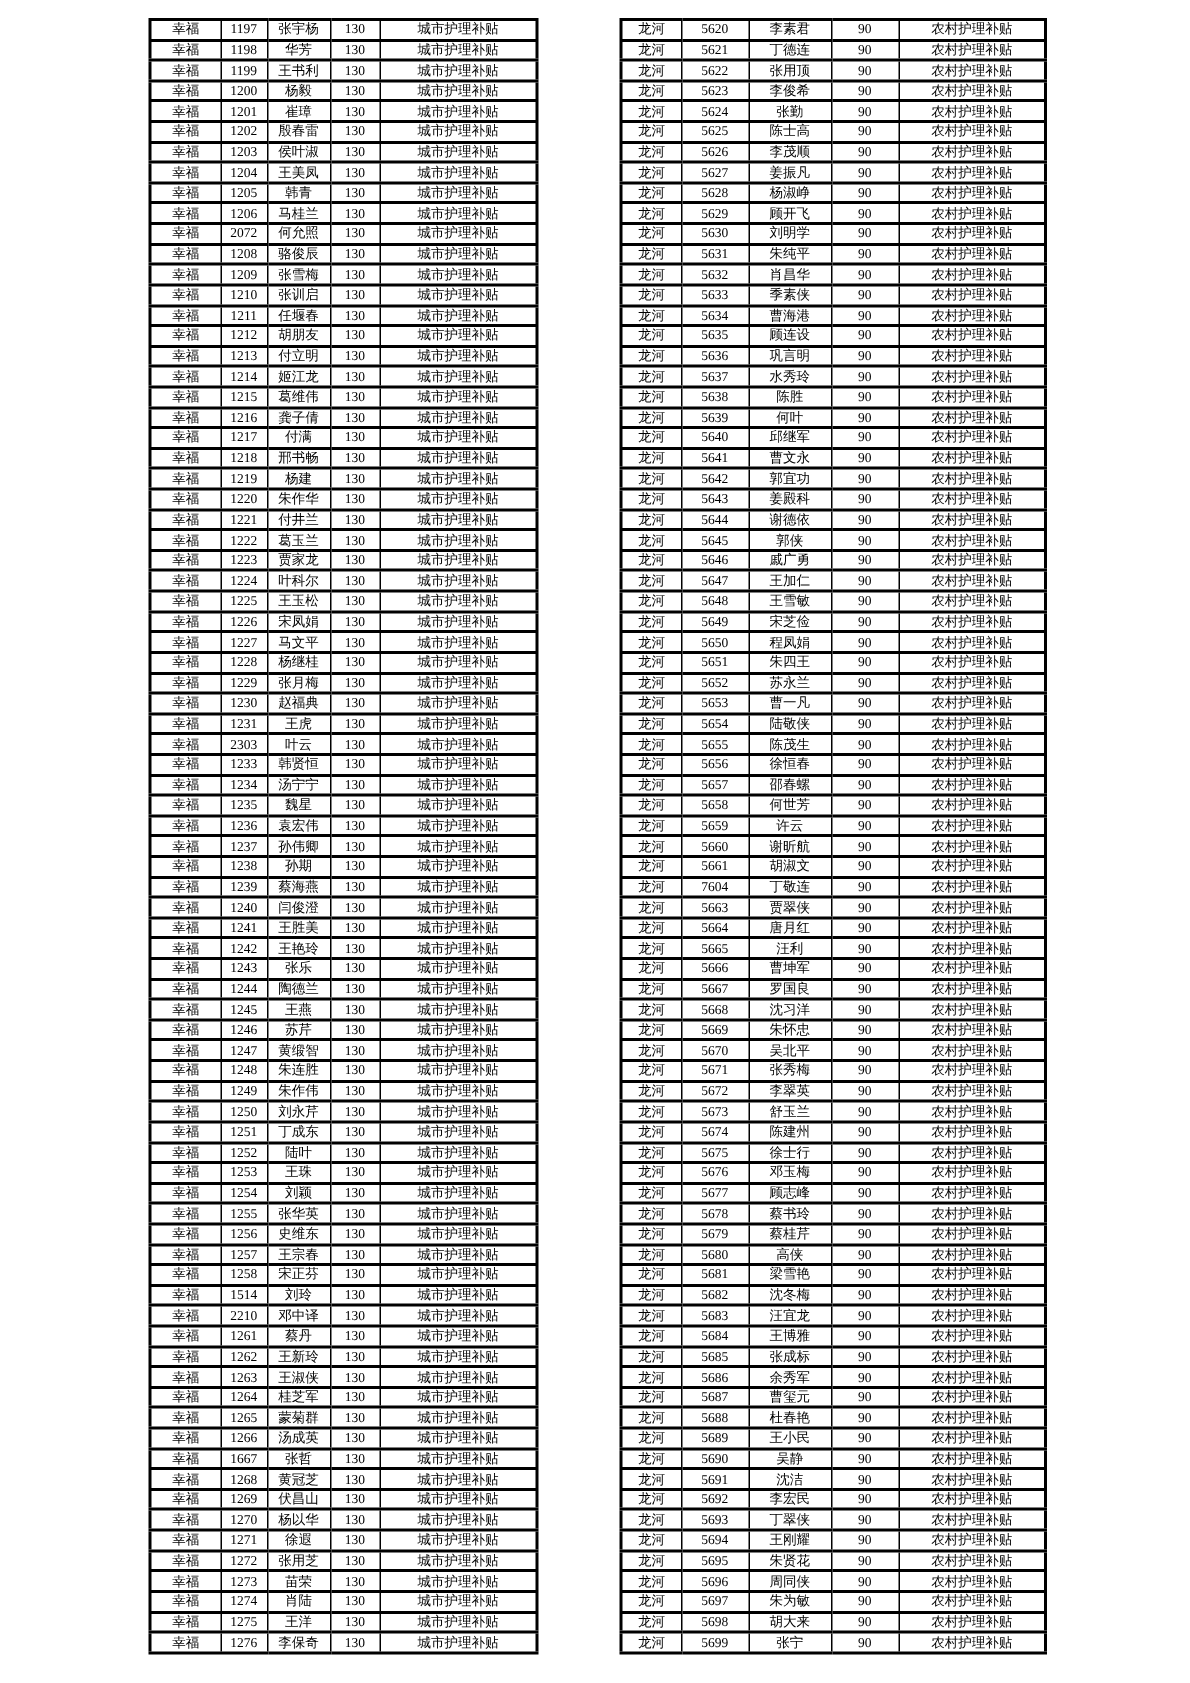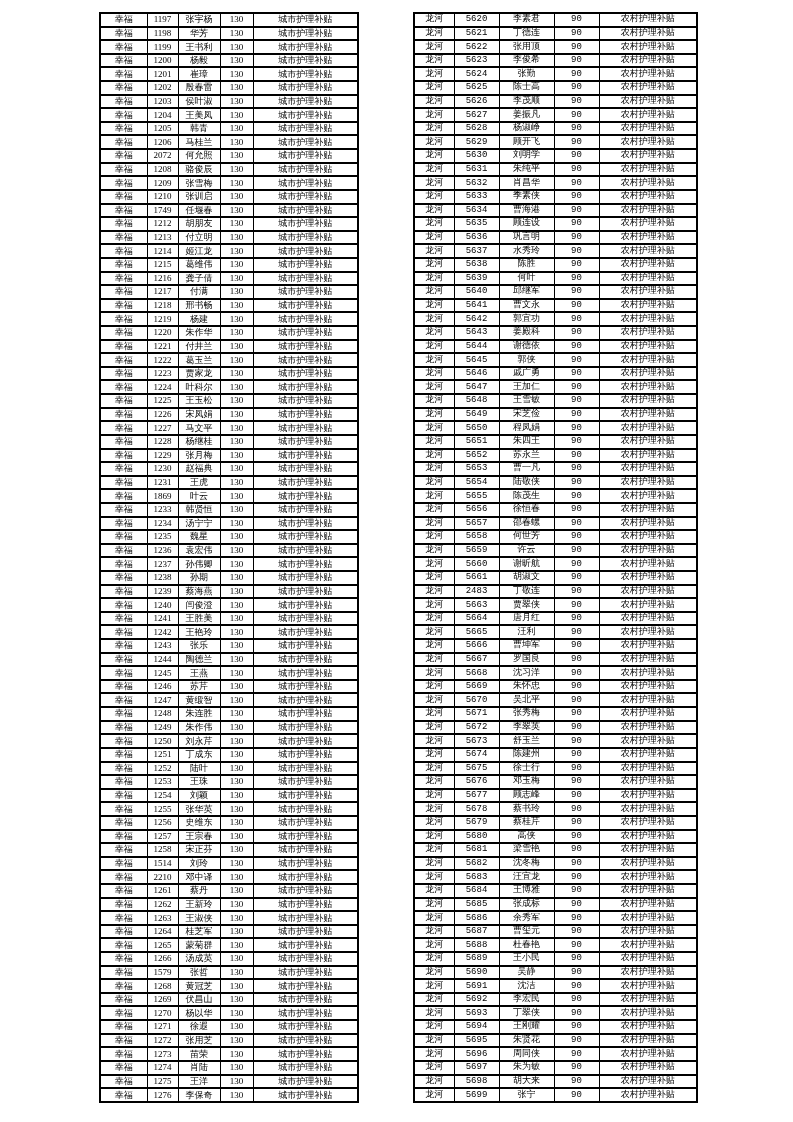--- a/index.html
+++ b/index.html
@@ -18,21 +18,21 @@
   }
   table.roster {
     position: absolute;
     top: 12px;
     height: 1091px;
     border-collapse: collapse;
     table-layout: fixed;
     border: 2px solid #000;
   }
   table.roster-left  { left: 99px;  width: 258px; }
-  table.roster-right { left: 413px; width: 283px; font-family: Liberation Mono, monospace; }
+  table.roster-right { left: 413px; width: 283px; }
   table.roster td {
     border: 1px solid #000;
     border-top-width: 2px;
     border-bottom-width: 2px;
     padding: 0;
     text-align: center;
     vertical-align: middle;
     font-size: 9px;
     line-height: 1;
     color: #000;
@@ -147,21 +147,21 @@
         </tr>
         <tr>
           <td>幸福</td>
           <td>1210</td>
           <td>张训启</td>
           <td>130</td>
           <td>城市护理补贴</td>
         </tr>
         <tr>
           <td>幸福</td>
-          <td>1749</td>
+          <td>1211</td>
           <td>任堰春</td>
           <td>130</td>
           <td>城市护理补贴</td>
         </tr>
         <tr>
           <td>幸福</td>
           <td>1212</td>
           <td>胡朋友</td>
           <td>130</td>
           <td>城市护理补贴</td>
@@ -294,21 +294,21 @@
         </tr>
         <tr>
           <td>幸福</td>
           <td>1231</td>
           <td>王虎</td>
           <td>130</td>
           <td>城市护理补贴</td>
         </tr>
         <tr>
           <td>幸福</td>
-          <td>1869</td>
+          <td>2303</td>
           <td>叶云</td>
           <td>130</td>
           <td>城市护理补贴</td>
         </tr>
         <tr>
           <td>幸福</td>
           <td>1233</td>
           <td>韩贤恒</td>
           <td>130</td>
           <td>城市护理补贴</td>
@@ -539,21 +539,21 @@
         </tr>
         <tr>
           <td>幸福</td>
           <td>1266</td>
           <td>汤成英</td>
           <td>130</td>
           <td>城市护理补贴</td>
         </tr>
         <tr>
           <td>幸福</td>
-          <td>1579</td>
+          <td>1667</td>
           <td>张哲</td>
           <td>130</td>
           <td>城市护理补贴</td>
         </tr>
         <tr>
           <td>幸福</td>
           <td>1268</td>
           <td>黄冠芝</td>
           <td>130</td>
           <td>城市护理补贴</td>
@@ -915,21 +915,21 @@
         </tr>
         <tr>
           <td>龙河</td>
           <td>5661</td>
           <td>胡淑文</td>
           <td>90</td>
           <td>农村护理补贴</td>
         </tr>
         <tr>
           <td>龙河</td>
-          <td>2483</td>
+          <td>7604</td>
           <td>丁敬连</td>
           <td>90</td>
           <td>农村护理补贴</td>
         </tr>
         <tr>
           <td>龙河</td>
           <td>5663</td>
           <td>贾翠侠</td>
           <td>90</td>
           <td>农村护理补贴</td>

